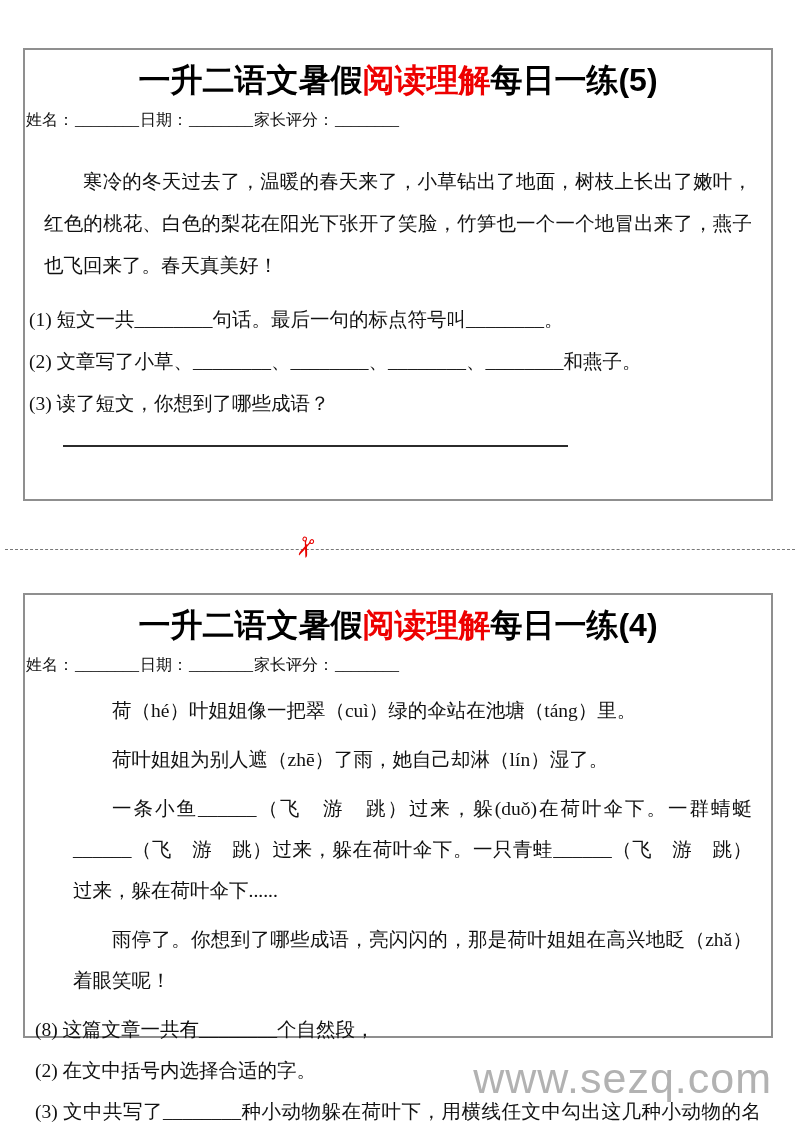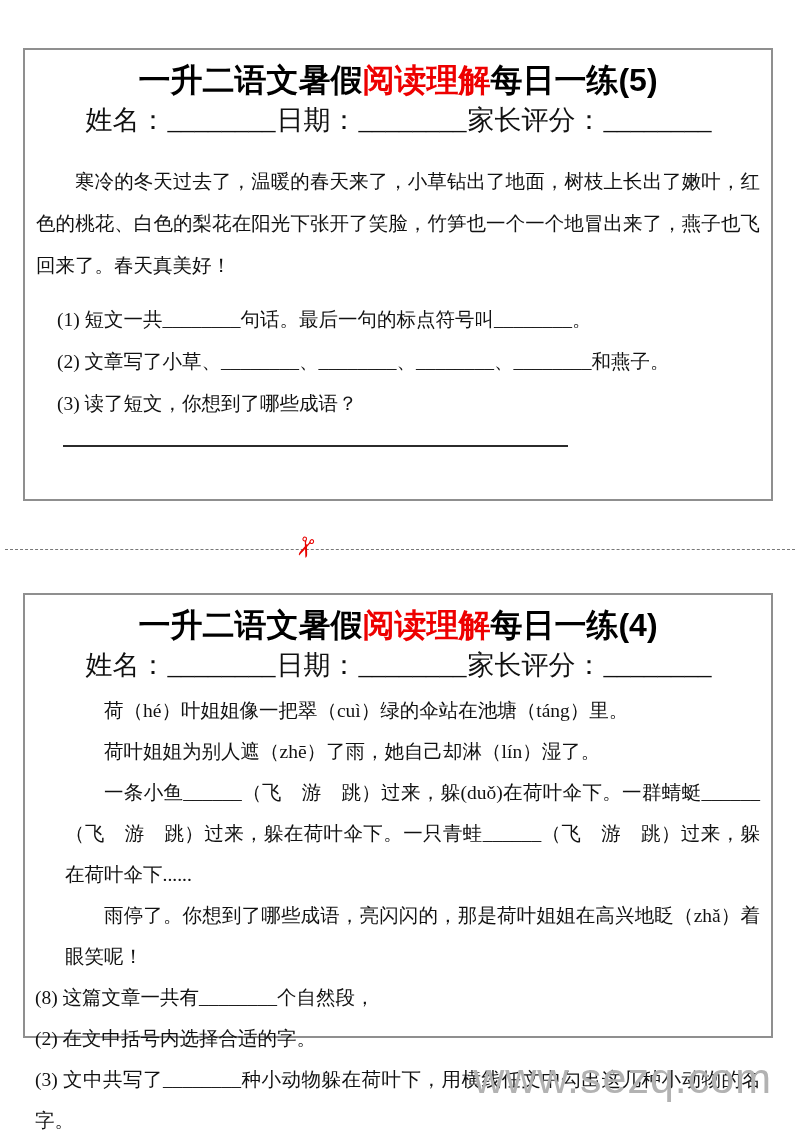--- a/index.html
+++ b/index.html
@@ -30,40 +30,39 @@
     font-size: 32px;
     line-height: 44px;
     margin-top: 8px;
     color: #000000;
     letter-spacing: 0px;
     white-space: nowrap;
   }
   .ws-title .hl { color: #ee0000; }
 
   .meta-line {
-    text-align: center;
-    font-size: 27px;
+    font-size: 16px;
     line-height: 30px;
     margin-top: 3px;
     white-space: nowrap;
   }
   .meta-line .blank { letter-spacing: 0; }
   .meta-line .pair { margin: 0 1px; }
 
   .body-block { padding: 0 11px; }
   .para {
     font-size: 19.5px;
     line-height: 42px;
     text-align: justify;
     text-indent: 2em;
-    margin: 0;
+    margin: 8px;
   }
   #card2 .para { line-height: 41px; }
 
-  .questions { padding: 0 32px; }
+  .questions { padding: 0 4px; }
   #card2 .questions { padding: 0 10px; }
   .question {
     font-size: 19.5px;
     line-height: 42px;
     margin: 0;
     white-space: nowrap;
   }
   #card2 .question { line-height: 41px; white-space: normal; text-align: justify; }
 
   #card1 .body-block { margin-top: 26px; }

